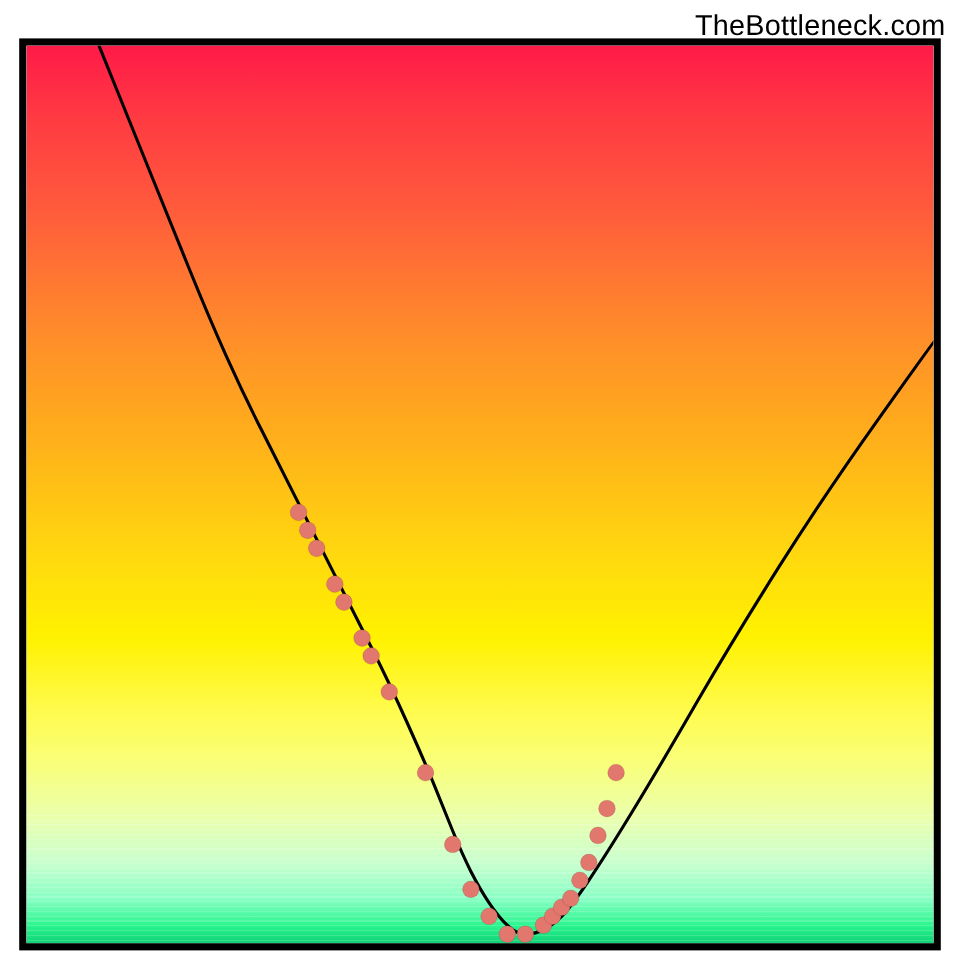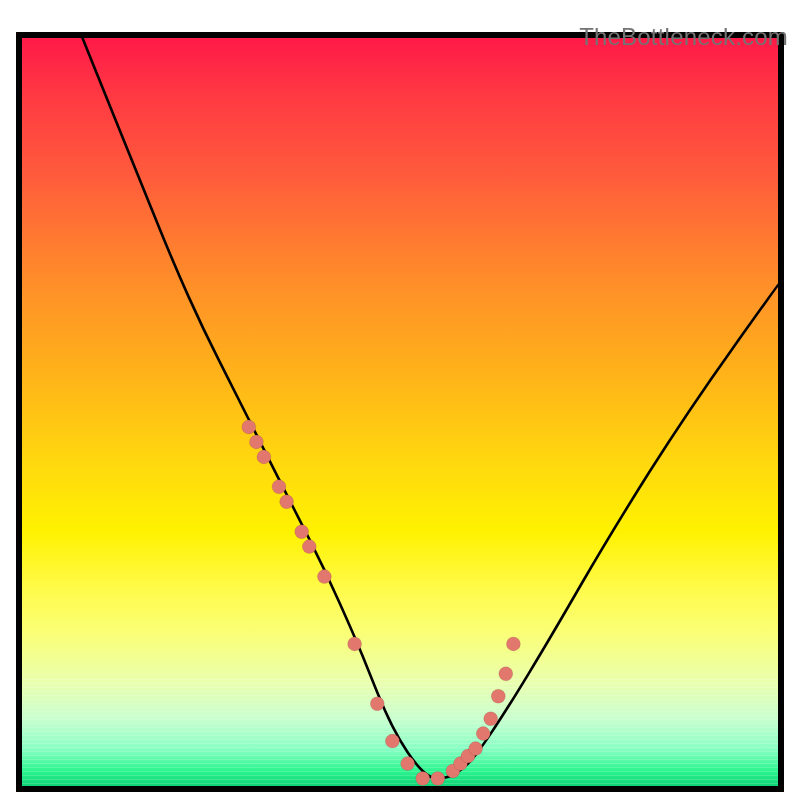--- a/index.html
+++ b/index.html
@@ -11,25 +11,25 @@
     background: #fff;
     font-family: Arial, Helvetica, sans-serif;
   }
   .stage {
     position: relative;
     width: 800px;
     height: 800px;
   }
   .watermark {
     position: absolute;
-    top: 23px;
+    top: 8px;
     right: 12px;
     font-size: 24px;
     font-weight: 500;
-    color: #737373;
+    color: #000000;
     letter-spacing: 0.2px;
     z-index: 5;
     user-select: none;
   }
   .frame {
     position: absolute;
     left: 16px;
     top: 32px;
     width: 768px;
     height: 760px;

